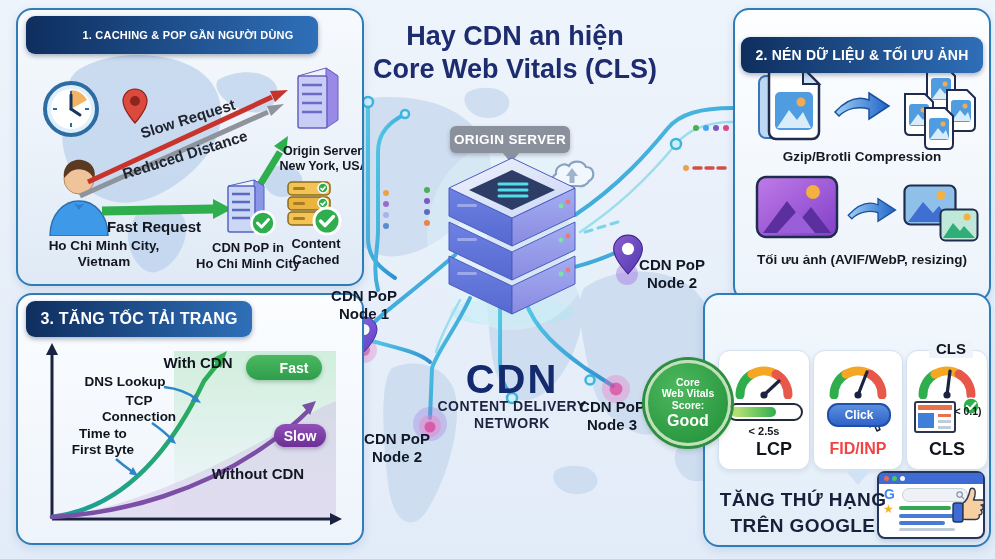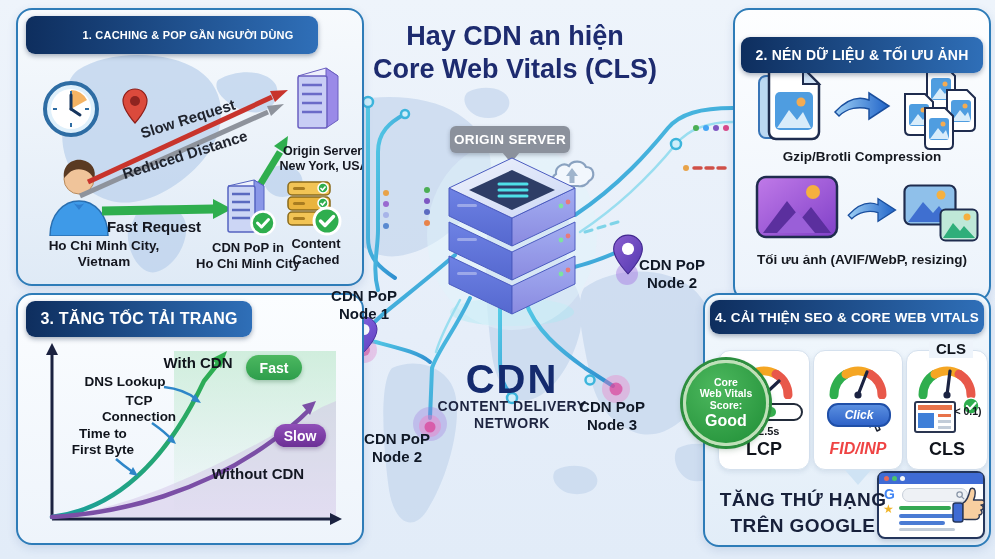--- a/index.html
+++ b/index.html
@@ -212,21 +212,21 @@
   <div class="lbl" style="left:355px;top:430px;width:84px;font-size:15px;color:#101826;">
     <div>CDN PoP</div>
     <div>Node 2</div>
   </div>
 
   <div class="lbl" style="left:570px;top:398px;width:84px;font-size:15px;color:#101826;">
     <div>CDN PoP</div>
     <div>Node 3</div>
   </div>
 
-  <div class="abs" style="left:645px;top:360px;width:80px;height:80px;border-radius:50%;z-index:3;background:radial-gradient(circle at 38% 32%,#4db85e,#1f8e36);border:3px solid #bfe0b8;box-shadow:0 0 0 3px #2c8e3e,0 3px 7px rgba(20,70,30,.35);display:flex;flex-direction:column;align-items:center;justify-content:center;color:#fff;text-align:left;line-height:1.1;margin-left:38px;">
+  <div class="abs" style="left:645px;top:360px;width:80px;height:80px;border-radius:50%;z-index:3;background:radial-gradient(circle at 38% 32%,#4db85e,#1f8e36);border:3px solid #bfe0b8;box-shadow:0 0 0 3px #2c8e3e,0 3px 7px rgba(20,70,30,.35);display:flex;flex-direction:column;align-items:center;justify-content:center;color:#fff;text-align:left;line-height:1.1;">
     <div style="font-size:10.5px;font-weight:700">Core</div>
     <div style="font-size:10.5px;font-weight:700">Web Vitals</div>
     <div style="font-size:10.5px;font-weight:700">Score:</div>
     <div style="font-size:16px;font-weight:800">Good</div>
   </div>
 
   <div class="panel" style="left:16px;top:8px;width:344px;height:274px;background:linear-gradient(180deg,#f7fafd,#dfeaf6);">
     <svg class="abs" style="left:0;top:0" width="344" height="274" viewBox="0 0 344 274">
       <g fill="#bcd2ec" opacity="0.75">
         <path d="M60,60 C90,40 150,40 180,60 C210,80 210,120 185,150 C160,180 120,200 90,190 C60,180 40,150 45,115 C48,90 45,72 60,60 Z"></path>
@@ -481,21 +481,21 @@
       </g>
       <g fill="#2e86c8">
         <polygon points="177,64 167,62 171,55"></polygon>
         <polygon points="152,105 143,102 148,96"></polygon>
         <polygon points="114,137 105,135 109,128"></polygon>
       </g>
     </svg>
     <div class="lbl" style="left:128px;top:59px;width:104px;font-size:15px;font-weight:800;color:#10141c;">
       <span>With CDN</span>
     </div>
-    <div class="pill" style="left:228px;top:60px;width:56px;height:25px;font-size:14px;background:linear-gradient(180deg,#4cb860,#2e9e4c);box-shadow:0 2px 4px rgba(20,90,40,.3);">
+    <div class="pill" style="left:228px;top:60px;width:56px;height:25px;font-size:14px;background:linear-gradient(180deg,#4cb860,#2e9e4c);box-shadow:0 2px 4px rgba(20,90,40,.3);padding-left:20px;">
       <span>Fast</span>
     </div>
     <div class="lbl" style="left:55px;top:79px;width:104px;font-size:13.5px;color:#10141c;">
       <span>DNS Lookup</span>
     </div>
     <div class="lbl" style="left:38px;top:131px;width:94px;font-size:13.5px;color:#10141c;">
       <div>Time to</div>
       <div>First Byte</div>
     </div>
     <div class="lbl" style="left:74px;top:98px;width:94px;font-size:13.5px;color:#10141c;">
@@ -504,42 +504,39 @@
     </div>
     <div class="pill" style="left:256px;top:129px;width:52px;height:23px;font-size:14px;background:linear-gradient(180deg,#9050b8,#6c2f96);box-shadow:0 2px 4px rgba(60,20,90,.3);">
       <span>Slow</span>
     </div>
     <div class="lbl" style="left:178px;top:170px;width:124px;font-size:15px;font-weight:800;color:#131722;">
       <span>Without CDN</span>
     </div>
   </div>
 
   <div class="panel" style="left:703px;top:293px;width:284px;height:250px;background:linear-gradient(180deg,#f2f8fd,#e2edf8);">
-    <div class="hdr" style="left:5px;top:5px;width:274px;height:34px;font-size:13.5px;">
-      <span>4. CẢI THIỆN SEO &amp; CORE WEB VITALS</span>
-    </div>
 
     <div class="card" style="left:13px;top:55px;width:90px;height:118px;">
       <svg style="margin:8px auto 0" width="64" height="40" viewBox="0 0 64 40">
         <g fill="none" stroke-width="9" stroke-linecap="round">
           <path d="M8,36 A24,24 0 0 1 20,15.2" stroke="#2fae4e"></path>
           <path d="M20,15.2 A24,24 0 0 1 44,15.2" stroke="#f5a623"></path>
           <path d="M44,15.2 A24,24 0 0 1 56,36" stroke="#e8584a"></path>
         </g>
         <line x1="32" y1="36" x2="47" y2="22" stroke="#1b2342" stroke-width="3.2" stroke-linecap="round"></line>
         <circle cx="32" cy="36" r="3.6" fill="#1b2342"></circle>
       </svg>
       <div class="abs" style="left:8px;top:52px;width:72px;height:14px;border:2px solid #222b3a;border-radius:9px;background:#fff;">
         <div style="position:absolute;left:2px;top:2px;width:62%;height:10px;border-radius:6px;background:linear-gradient(90deg,#c8e87a,#2fae4e);"></div>
       </div>
       <div class="lbl" style="left:0;top:74px;width:90px;font-size:11px;color:#15181f;"><span>&lt; 2.5s</span></div>
-      <div class="lbl" style="left:0;top:88px;width:90px;font-size:18px;font-weight:800;color:#10141c;"><span>LCP</span></div>
-    </div>
-
-    <div class="card" style="left:108px;top:55px;width:88px;height:118px;font-style:italic;">
+      <div class="lbl" style="left:0;top:88px;width:90px;font-size:18px;font-weight:800;color:#10141c;padding-left:10px;"><span>LCP</span></div>
+    </div>
+
+    <div class="card" style="left:108px;top:55px;width:88px;height:118px;">
       <svg style="margin:8px auto 0" width="64" height="40" viewBox="0 0 64 40">
         <g fill="none" stroke-width="9" stroke-linecap="round">
           <path d="M8,36 A24,24 0 0 1 20,15.2" stroke="#2fae4e"></path>
           <path d="M20,15.2 A24,24 0 0 1 44,15.2" stroke="#f5a623"></path>
           <path d="M44,15.2 A24,24 0 0 1 56,36" stroke="#e8584a"></path>
         </g>
         <line x1="32" y1="36" x2="41" y2="13" stroke="#1b2342" stroke-width="3.2" stroke-linecap="round"></line>
         <circle cx="32" cy="36" r="3.6" fill="#1b2342"></circle>
       </svg>
       <div class="pill" style="left:13px;top:52px;width:60px;height:20px;font-size:12px;background:linear-gradient(180deg,#5a8fe0,#2f63c8);border:2px solid #1f4fa8;border-radius:11px;">

